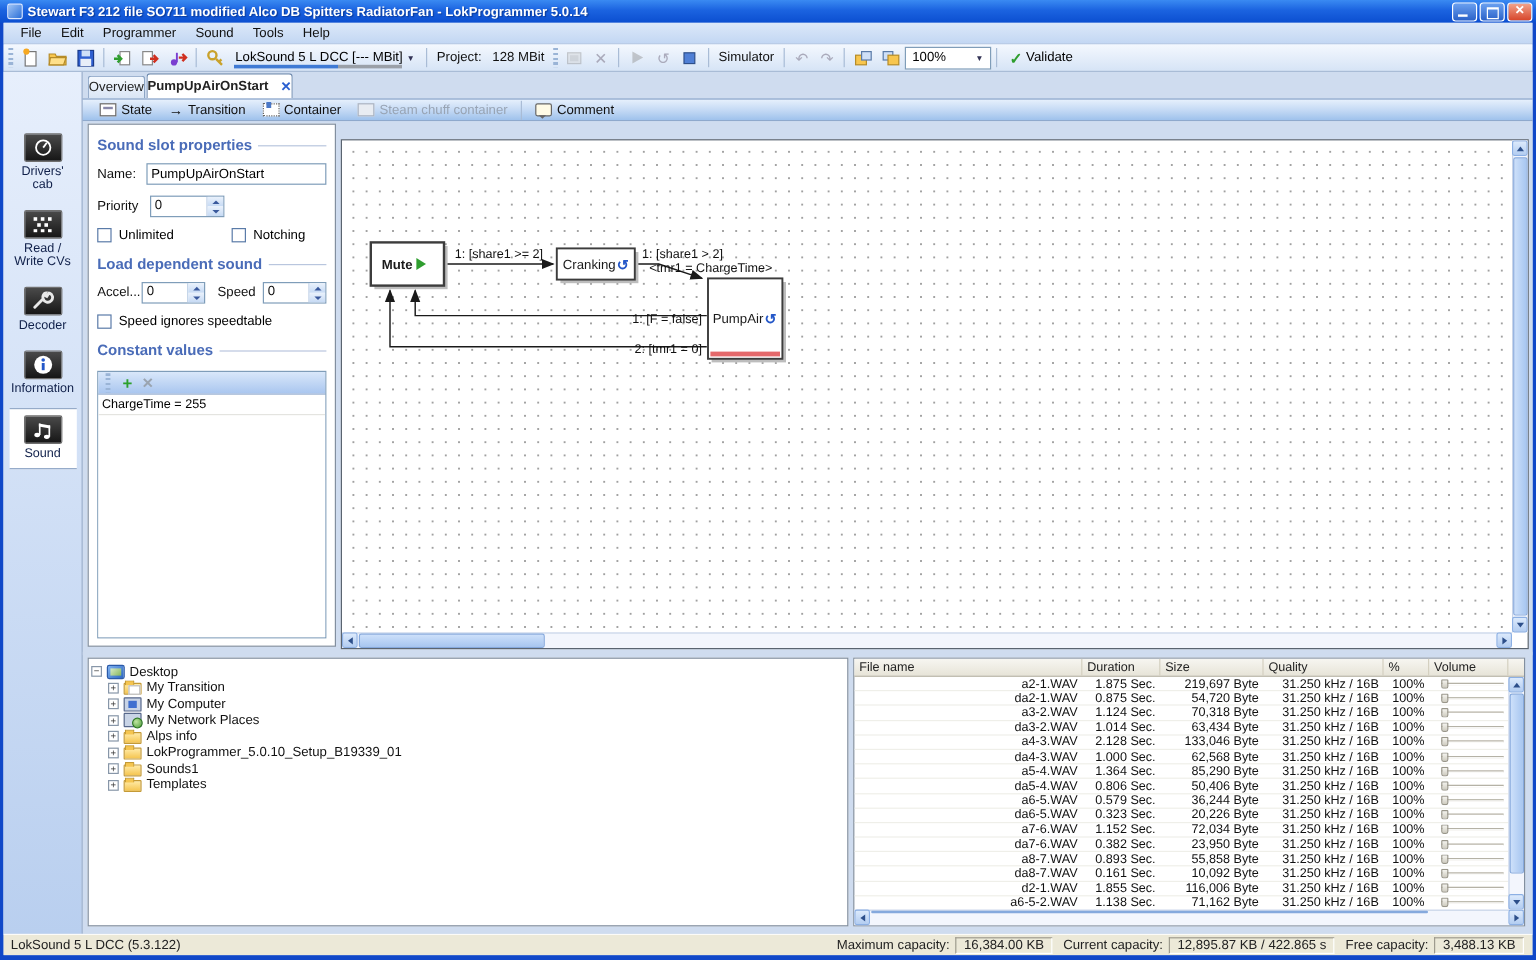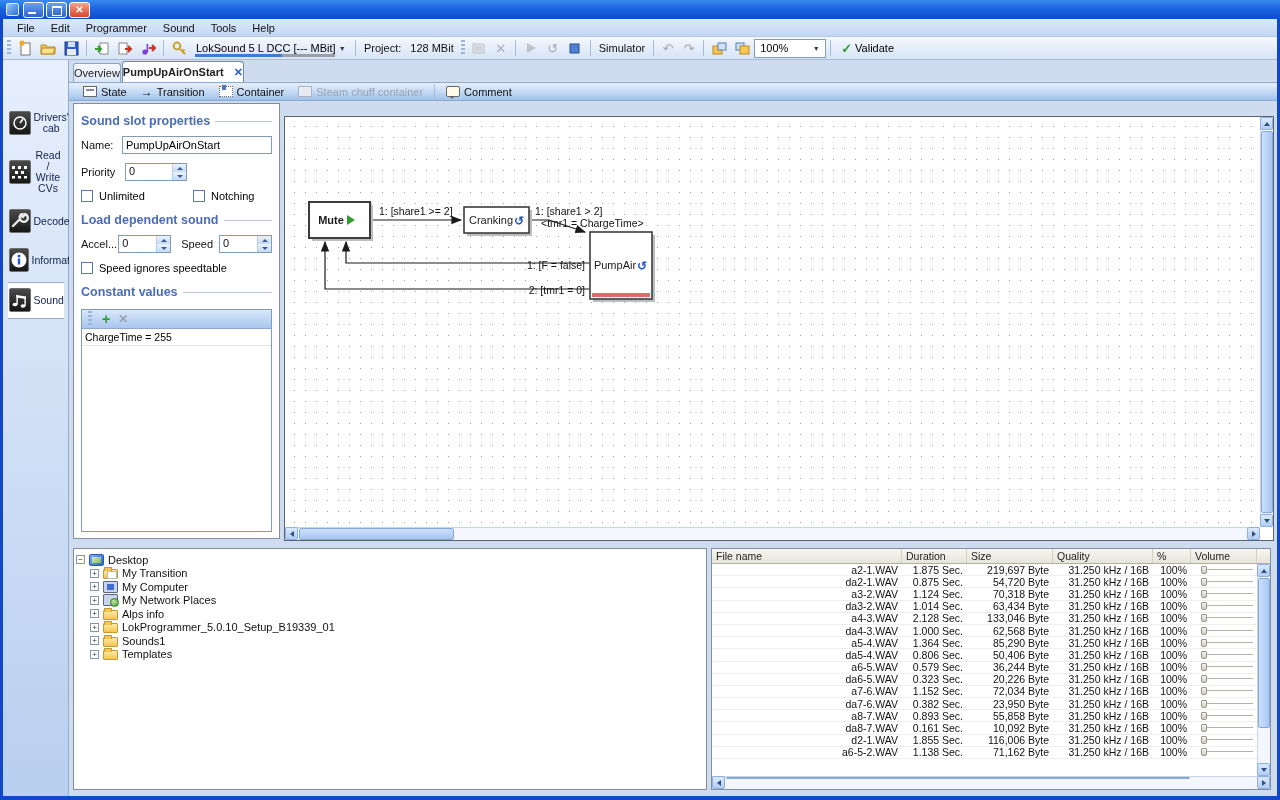--- a/index.html
+++ b/index.html
@@ -32,21 +32,21 @@
   .decoder-combo{width:160px;background:transparent;border:none;}
   .decoder-combo .dc-underline{position:absolute;left:4px;bottom:1px;height:3px;width:140px;background:linear-gradient(90deg,#3f7ad4 0 62%,#9aa0a8 62% 100%);}
   .zoom-combo{width:72px;}
   .tb-label{font-size:11px;color:#111;padding:0 4px;white-space:nowrap;}
   .validate{display:flex;align-items:center;font-size:11px;gap:3px;padding:0 6px;}
   .validate .chk{color:#2f9e2f;font-weight:bold;font-size:13px;}
 
   
   .body{flex:1;position:relative;background:#cfdcef;}
   .sidebar{position:absolute;left:0;top:0;bottom:0;width:66px;background:linear-gradient(180deg,#e7effc,#b9cfef);border-right:1px solid #96abc9;padding-top:46px;display:flex;flex-direction:column;align-items:center;gap:4px;}
-  .side-item{width:56px;padding:5px 1px 6px;display:flex;align-items:center;gap:3px;}
+  .side-item{width:56px;padding:5px 1px 6px;display:flex;flex-direction:column;align-items:center;gap:3px;}
   .side-item.active{background:#fff;border-top:1px solid #96abc9;border-bottom:1px solid #96abc9;}
   .side-ico{width:32px;height:24px;background:linear-gradient(180deg,#4a4a4a,#161616);border:1px solid #6f6f6f;border-radius:2px;display:flex;align-items:center;justify-content:center;}
   .side-label{font-size:10.5px;color:#10204a;text-align:center;line-height:11px;}
 
   .content{position:absolute;left:66px;top:0;right:0;bottom:0;display:flex;flex-direction:column;}
 
   
   .tabrow{height:22px;flex:0 0 22px;display:flex;align-items:flex-end;padding-left:4px;background:#cfdcef;}
   .tab{height:19px;display:flex;align-items:center;padding:0 0;font-size:11px;border:1px solid #8ba4c4;border-bottom:none;border-radius:3px 3px 0 0;background:linear-gradient(180deg,#f6f9fe,#d9e5f5);margin-right:1px;color:#222;}
   .tab.active{background:#fff;font-weight:bold;height:21px;border-color:#6d89ad;}
@@ -149,20 +149,21 @@
   .sb-val{background:#ece9d8;border:1px solid;border-color:#9e9b8e #fff #fff #9e9b8e;padding:0 6px;margin-right:4px;white-space:nowrap;}
   .bottom-border{height:4px;flex:0 0 4px;background:#1048c8;margin:0 -3px;}
 </style>
 </head>
 <body>
 
 <div class="window">
 
   <div class="titlebar">
     <div class="app-icon"></div>
+    <div class="title-text">Stewart F3 212 file SO711 modified Alco DB Spitters RadiatorFan - LokProgrammer 5.0.14</div>
     <div class="winbtns">
       <div class="winbtn min"></div>
       <div class="winbtn restore"></div>
       <div class="winbtn close">✕</div>
     </div>
   </div>
 
   <div class="menubar">
       <span class="menu-item">File</span>
       <span class="menu-item">Edit</span>
@@ -777,14 +778,23 @@
           <div class="ft-hscroll">
             <div class="sb-btn lf" style="left:0;top:-1px"></div>
             <div class="sb-thumb" style="left:14px;right:80px"></div>
             <div class="sb-btn rt" style="right:0;top:-1px"></div>
           </div>
         </div>
       </div>
     </div>
   </div>
 
+  <div class="statusbar">
+    <span class="sb-left">LokSound 5 L DCC (5.3.122)</span>
+    <span class="sb-lab">Maximum capacity:</span>
+    <span class="sb-val">16,384.00 KB</span>
+    <span class="sb-lab">Current capacity:</span>
+    <span class="sb-val">12,895.87 KB / 422.865 s</span>
+    <span class="sb-lab">Free capacity:</span>
+    <span class="sb-val">3,488.13 KB</span>
+  </div>
   <div class="bottom-border"></div>
 </div>
 
 </body></html>

